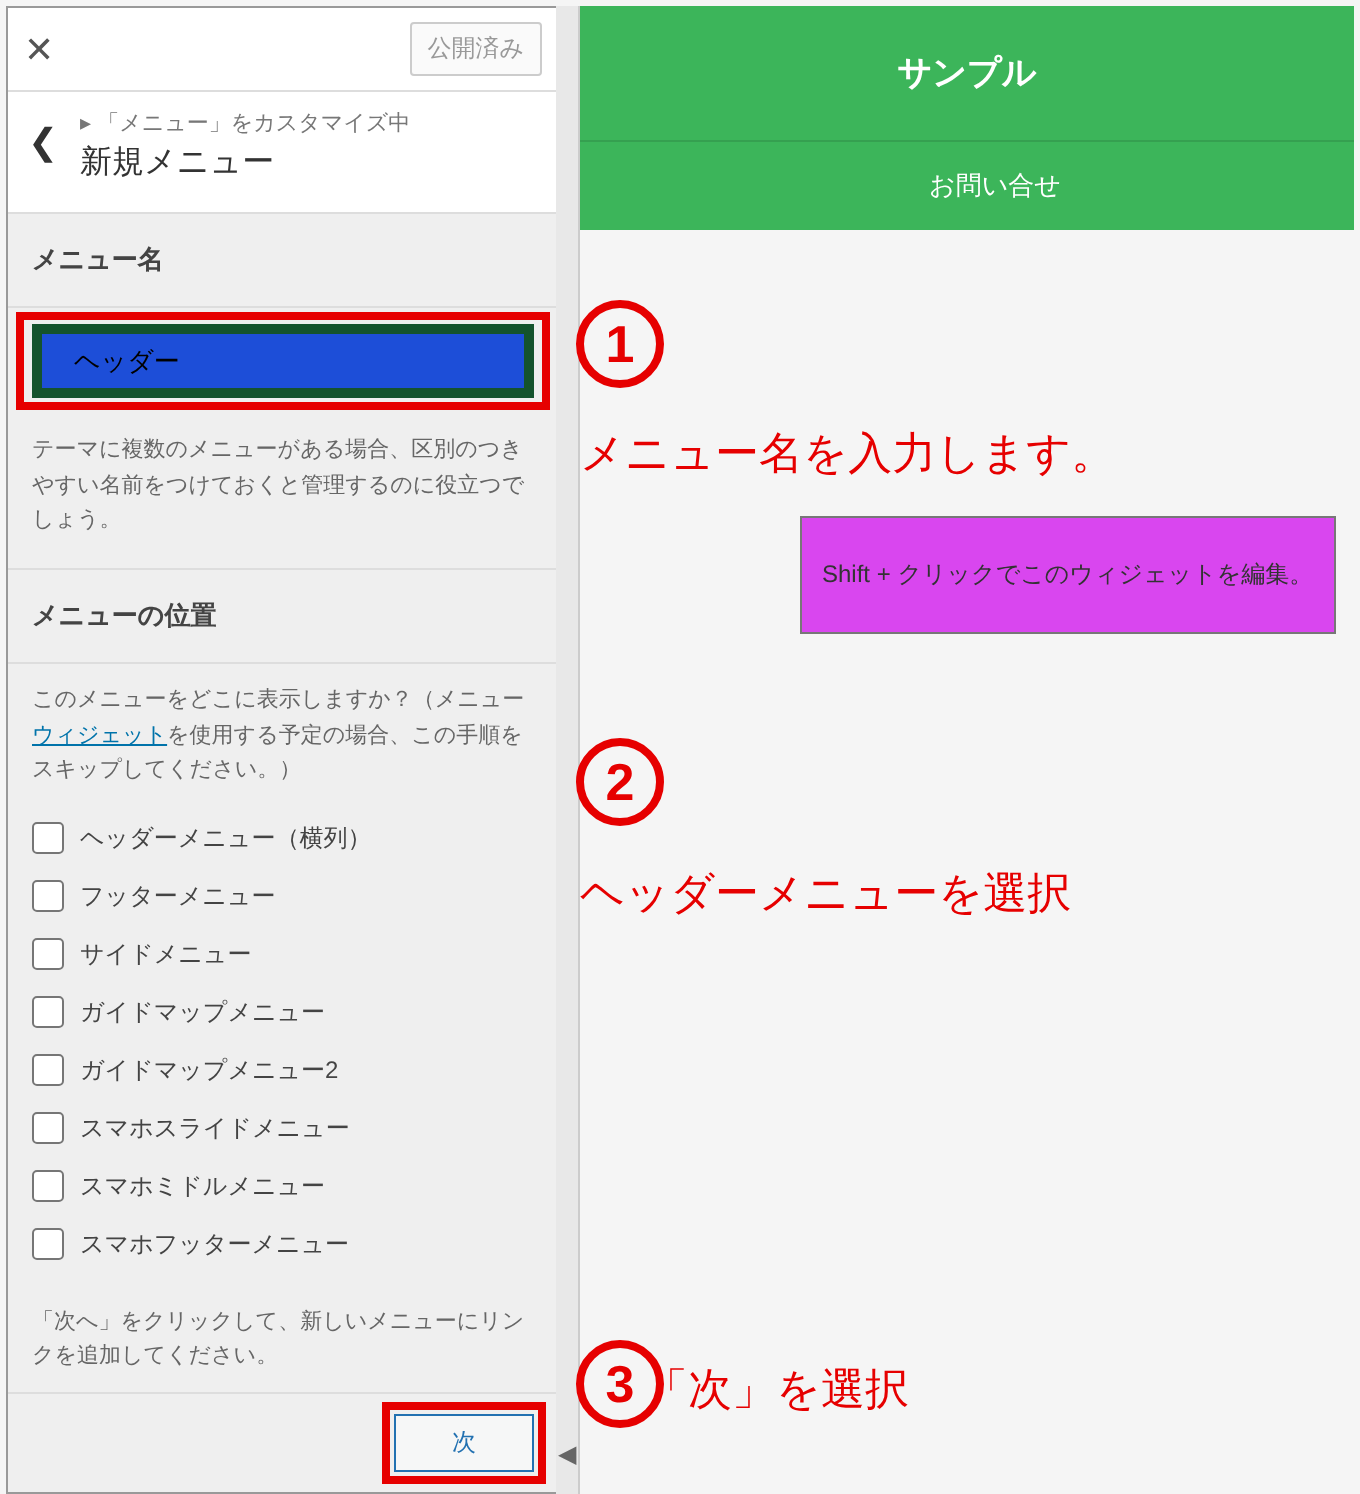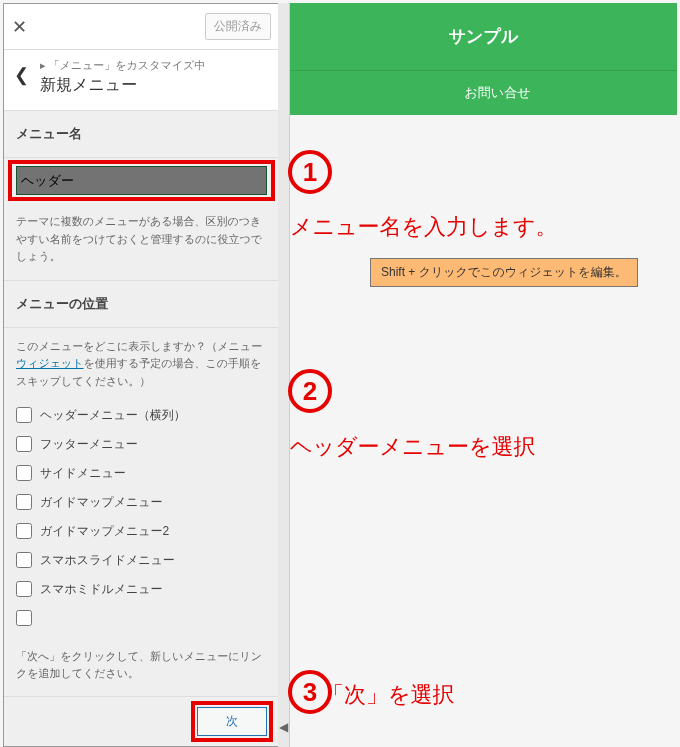--- a/index.html
+++ b/index.html
@@ -9,37 +9,37 @@
 .close { width: 30px; font-size: 18px; color: #555; cursor: pointer; }
 .spacer { flex: 1; }
 .pub-btn { font-size: 12px; color: #999; border: 1px solid #ccc; background: #fafafa; padding: 4px 8px; border-radius: 2px; }
 .crumb-wrap { background: #fff; border-bottom: 1px solid #ddd; padding: 8px 10px 14px 10px; display: flex; align-items: flex-start; }
 .back { font-size: 18px; color: #333; width: 20px; cursor: pointer; padding-top: 6px; }
 .crumb-txt { flex: 1; padding-left: 6px; }
 .crumb-small { font-size: 11px; color: #777; }
 .crumb-title { font-size: 16px; color: #333; margin-top: 2px; }
 .section-header { padding: 14px 12px; font-size: 13px; font-weight: bold; color: #444; border-bottom: 1px solid #ddd; }
 .name-input-wrap { padding: 6px 8px; }
-.name-input { width: 100%; padding: 6px 4px; font-size: 13px; border: 1px solid #14532d; background: #737373; }
+.name-input { width: 100%; padding: 6px 16px; font-size: 13px; border: 5px solid #14532d; background: #1d4ed8; }
 .name-input-wrap.red-outline { border: 4px solid #e60000; padding: 2px 4px; margin: 2px 4px 4px 4px; }
 .helper { font-size: 11px; color: #666; padding: 8px 12px 14px 12px; line-height: 1.6; border-bottom: 1px solid #ddd; }
 .loc-desc { font-size: 11px; color: #666; padding: 10px 12px 8px 12px; line-height: 1.6; }
 .link { color: #0073aa; text-decoration: underline; cursor: pointer; }
 .chk-list { padding: 2px 8px 8px 8px; }
 .chk-row { display: flex; align-items: center; padding: 6px 4px; font-size: 12px; color: #444; }
 .chk-row input { margin-right: 8px; width: 16px; height: 16px; accent-color: #2271b1; }
 .chk-row.red-outline { border: 4px solid #e60000; margin: -2px -2px 4px -2px; padding: 4px 6px; }
 .next-desc { font-size: 11px; color: #666; padding: 8px 12px; line-height: 1.6; }
 .footer { margin-top: auto; border-top: 1px solid #ddd; padding: 6px 8px; display: flex; justify-content: flex-end; }
 .next-btn { width: 70px; padding: 5px 0; font-size: 12px; color: #2271b1; background: #f6f7f7; border: 1px solid #2271b1; cursor: pointer; }
 .next-btn-wrap.red-outline { border: 4px solid #e60000; padding: 2px; margin: -2px; }
 .preview { position: absolute; left: 290px; top: 3px; width: 387px; height: 100px; }
 .prev-green1 { height: 68px; background: #3cb55a; color: #fff; display: flex; align-items: center; justify-content: center; font-size: 17px; font-weight: bold; border-bottom: 1px solid #35a050; }
 .prev-green2 { height: 44px; background: #3cb55a; color: #fff; display: flex; align-items: center; justify-content: center; font-size: 13px; padding-left: 28px; }
-.tooltip { position: absolute; left: 370px; top: 258px; border: 1px solid #777; background: #fdba74; padding: 5px 10px; font-size: 12px; color: #333; }
+.tooltip { position: absolute; left: 400px; top: 258px; border: 1px solid #777; background: #d946ef; padding: 20px 10px; font-size: 12px; color: #333; }
 .anno-num { position: absolute; width: 44px; height: 44px; border: 4px solid #e60000; border-radius: 50%; color: #e60000; font-size: 26px; font-weight: bold; display: flex; align-items: center; justify-content: center; }
 .anno-txt { position: absolute; color: #e60000; font-size: 22px; font-weight: 500; }
 .collapse-bar { position: absolute; left: 278px; top: 3px; width: 12px; height: 744px; background: #e8e8e8; border-right: 1px solid #ccc; }
 .collapse-arrow { position: absolute; left: 279px; top: 720px; font-size: 12px; color: #666; }
 </style>
 </head>
 <body>
 
 <div class="sidebar">
   <div class="topbar">
@@ -90,20 +90,21 @@
     <label class="chk-row">
         <input type="checkbox" style="">
         <span>スマホスライドメニュー</span>
       </label>
     <label class="chk-row">
         <input type="checkbox" style="">
         <span>スマホミドルメニュー</span>
       </label>
     <label class="chk-row">
         <input type="checkbox" style="">
+        <span>スマホフッターメニュー</span>
       </label>
   </div>
 
   <div class="next-desc">「次へ」をクリックして、新しいメニューにリンクを追加してください。</div>
 
   <div class="footer">
     <span class="next-btn-wrap red-outline">
       <button class="next-btn">次</button>
     </span>
   </div>

